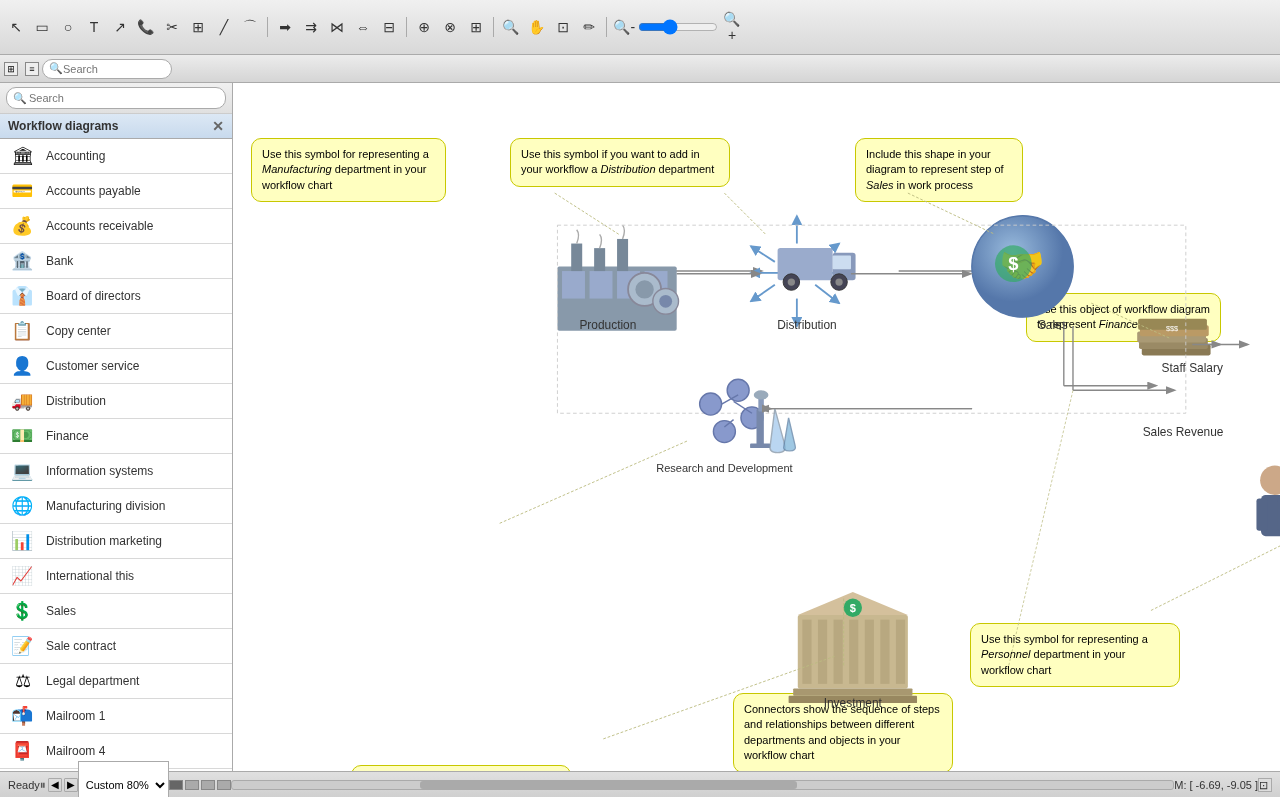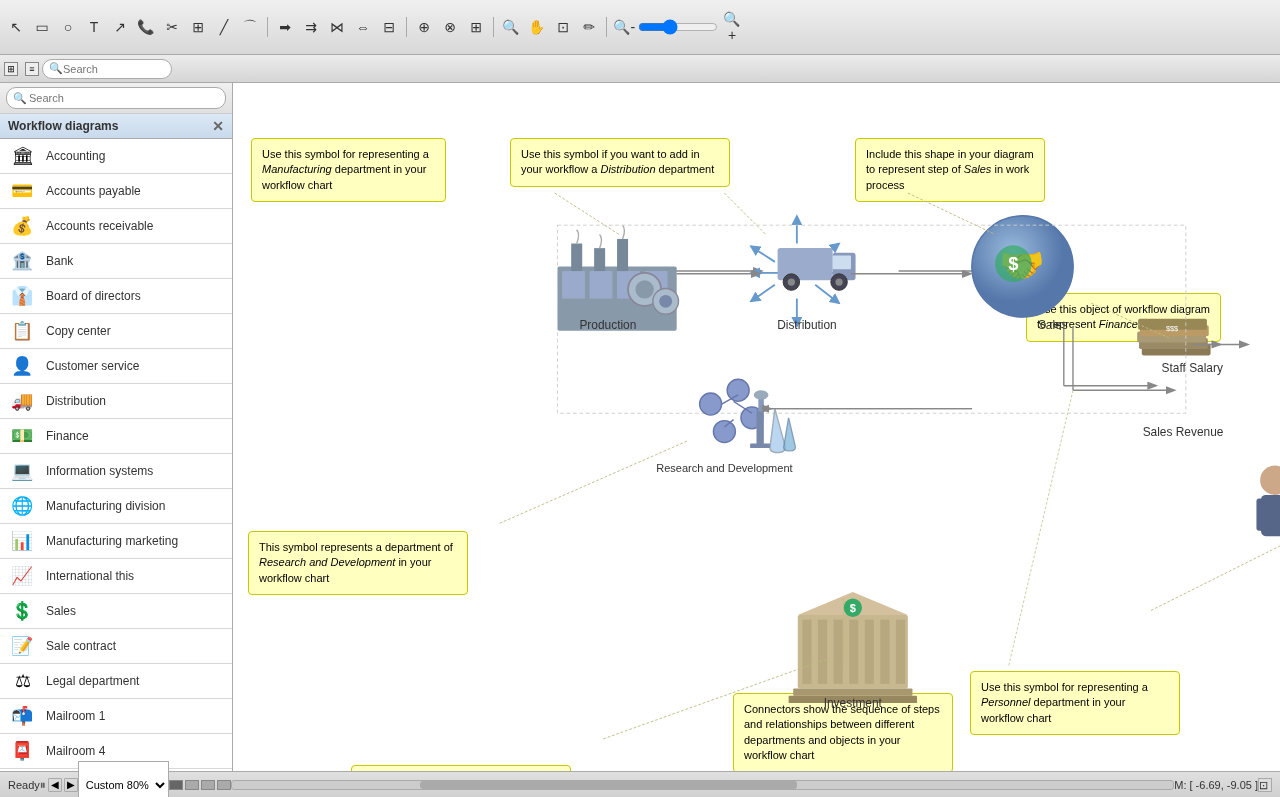--- a/index.html
+++ b/index.html
@@ -186,21 +186,21 @@
       position: absolute;
       top: 0; left: 0;
       width: 100%; height: 100%;
     }
 
     
     .tooltip-box {
       position: absolute;
       background: #ffffc0;
       border: 1px solid #c8c800;
-      border-radius: 4px;
+      border-radius: 10px;
       padding: 8px 10px;
       font-size: 11px;
       line-height: 1.4;
       max-width: 220px;
     }
     .tooltip-box em { font-style: italic; }
 
     #pause-btn { font-size: 12px; color: #555; }
   </style>
 </head>
@@ -301,21 +301,21 @@
         <div class="sidebar-item">
           <span class="sidebar-item-icon">💻</span>
           <span class="sidebar-item-label">Information systems</span>
         </div>
         <div class="sidebar-item">
           <span class="sidebar-item-icon">🌐</span>
           <span class="sidebar-item-label">Manufacturing division</span>
         </div>
         <div class="sidebar-item">
           <span class="sidebar-item-icon">📊</span>
-          <span class="sidebar-item-label">Manufacturing marketing</span>
+          <span class="sidebar-item-label">Distribution marketing</span>
         </div>
         <div class="sidebar-item">
           <span class="sidebar-item-icon">📈</span>
           <span class="sidebar-item-label">International this</span>
         </div>
         <div class="sidebar-item">
           <span class="sidebar-item-icon">💲</span>
           <span class="sidebar-item-label">Sales</span>
         </div>
         <div class="sidebar-item">
@@ -341,33 +341,30 @@
   <div id="canvas-area">
 
     <div class="tooltip-box" style="top:55px; left:18px; width:195px;">
       Use this symbol for representing a <em>Manufacturing</em> department in your workflow chart
     </div>
 
     <div class="tooltip-box" style="top:55px; left:277px; width:236px;">
       Use this symbol if you want to add in your workflow a <em>Distribution</em> department
     </div>
 
-    <div class="tooltip-box" style="top:55px; left:622px; width:190px;">
+    <div class="tooltip-box" style="top:55px; left:622px; width:168px;">
       Include this shape in your diagram to represent step of <em>Sales</em> in work process
     </div>
 
     <div class="tooltip-box" style="top:210px; left:793px; width:195px;">
       Use this object of workflow diagram to represent <em>Finance</em>
     </div>
 
-    <div class="tooltip-box" style="top:448px; left:15px; width:245px;">
-      This symbol represents a department of <em>Research and Development</em> in your workflow chart
-    </div>
-
-    <div class="tooltip-box" style="top:540px; left:737px; width:210px;margin-top:48px;">
+
+    <div class="tooltip-box" style="top:540px; left:737px; width:210px;">
       Use this symbol for representing a <em>Personnel</em> department in your workflow chart
     </div>
 
     <div class="tooltip-box" style="top:610px; left:500px; width:300px;">
       Connectors show the sequence of steps and relationships between different departments and objects in your workflow chart
     </div>
 
     <div class="tooltip-box" style="top:682px; left:118px; width:240px;">
       Include this shape in your workflow chart if you need to represent financing or a 
     </div>

